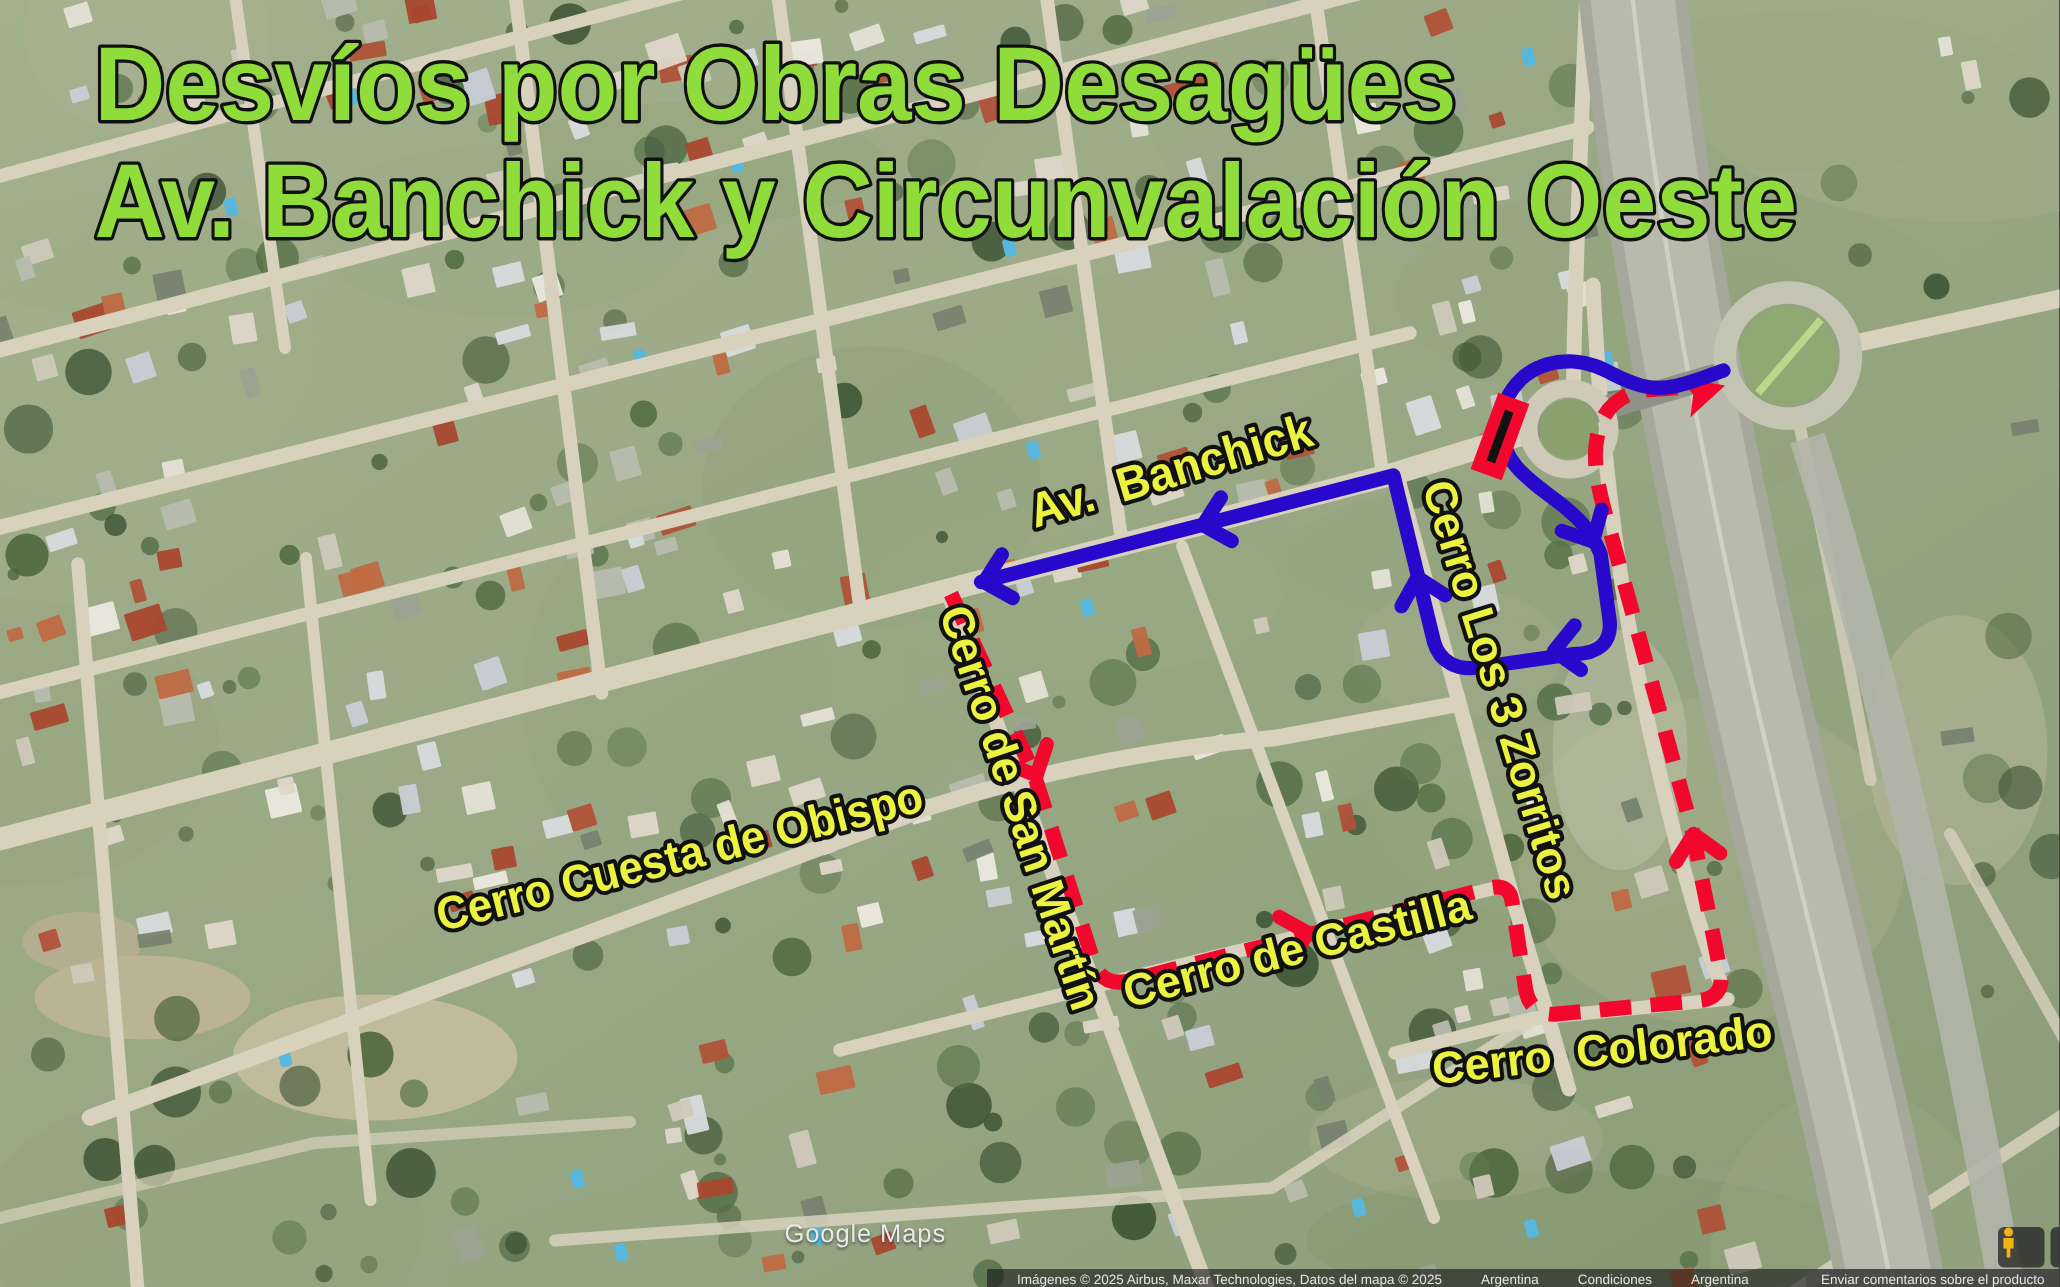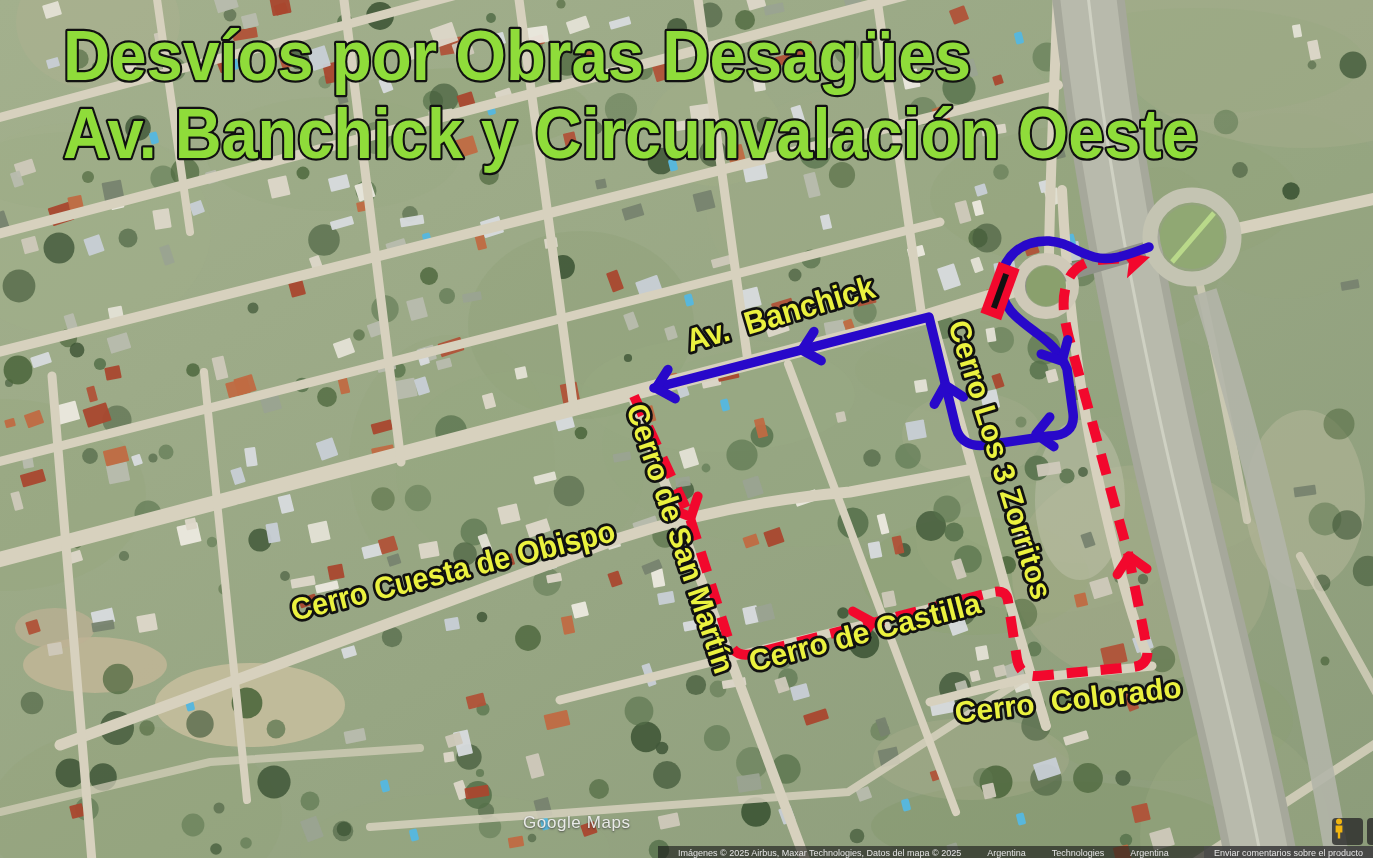--- a/index.html
+++ b/index.html
@@ -629,21 +629,21 @@
     <text class="map-label" x="63" y="80" font-size="70" stroke-width="4.5" textLength="908" lengthAdjust="spacingAndGlyphs" fill="#8FDC3A">Desvíos por Obras Desagües</text>
     <text class="map-label" x="63" y="158" font-size="70" stroke-width="4.5" textLength="1135" lengthAdjust="spacingAndGlyphs" fill="#8FDC3A">Av. Banchick y Circunvalación Oeste</text>
   </g>
 </svg>
 
 <div class="watermark">Google Maps</div>
 
 <div class="attr-bar">
   <span class="imagery">Imágenes © 2025 Airbus, Maxar Technologies, Datos del mapa © 2025</span>
   <span class="lnk">Argentina</span>
-  <span class="lnk">Technologies</span>
+  <span class="lnk">Condiciones</span>
   <span class="lnk">Argentina</span>
   <span class="feedback">Enviar comentarios sobre el producto</span>
 </div>
 
 <div class="pegman">
   <svg width="14" height="21" viewBox="0 0 14 21">
     <circle cx="7" cy="3.4" r="3" fill="#f2b50f"></circle>
     <path d="M 3.6 7.4 h 6.8 v 7 h -2.2 v 6 h -2.4 v -6 h -2.2 z" fill="#f2b50f"></path>
   </svg>
 </div>

